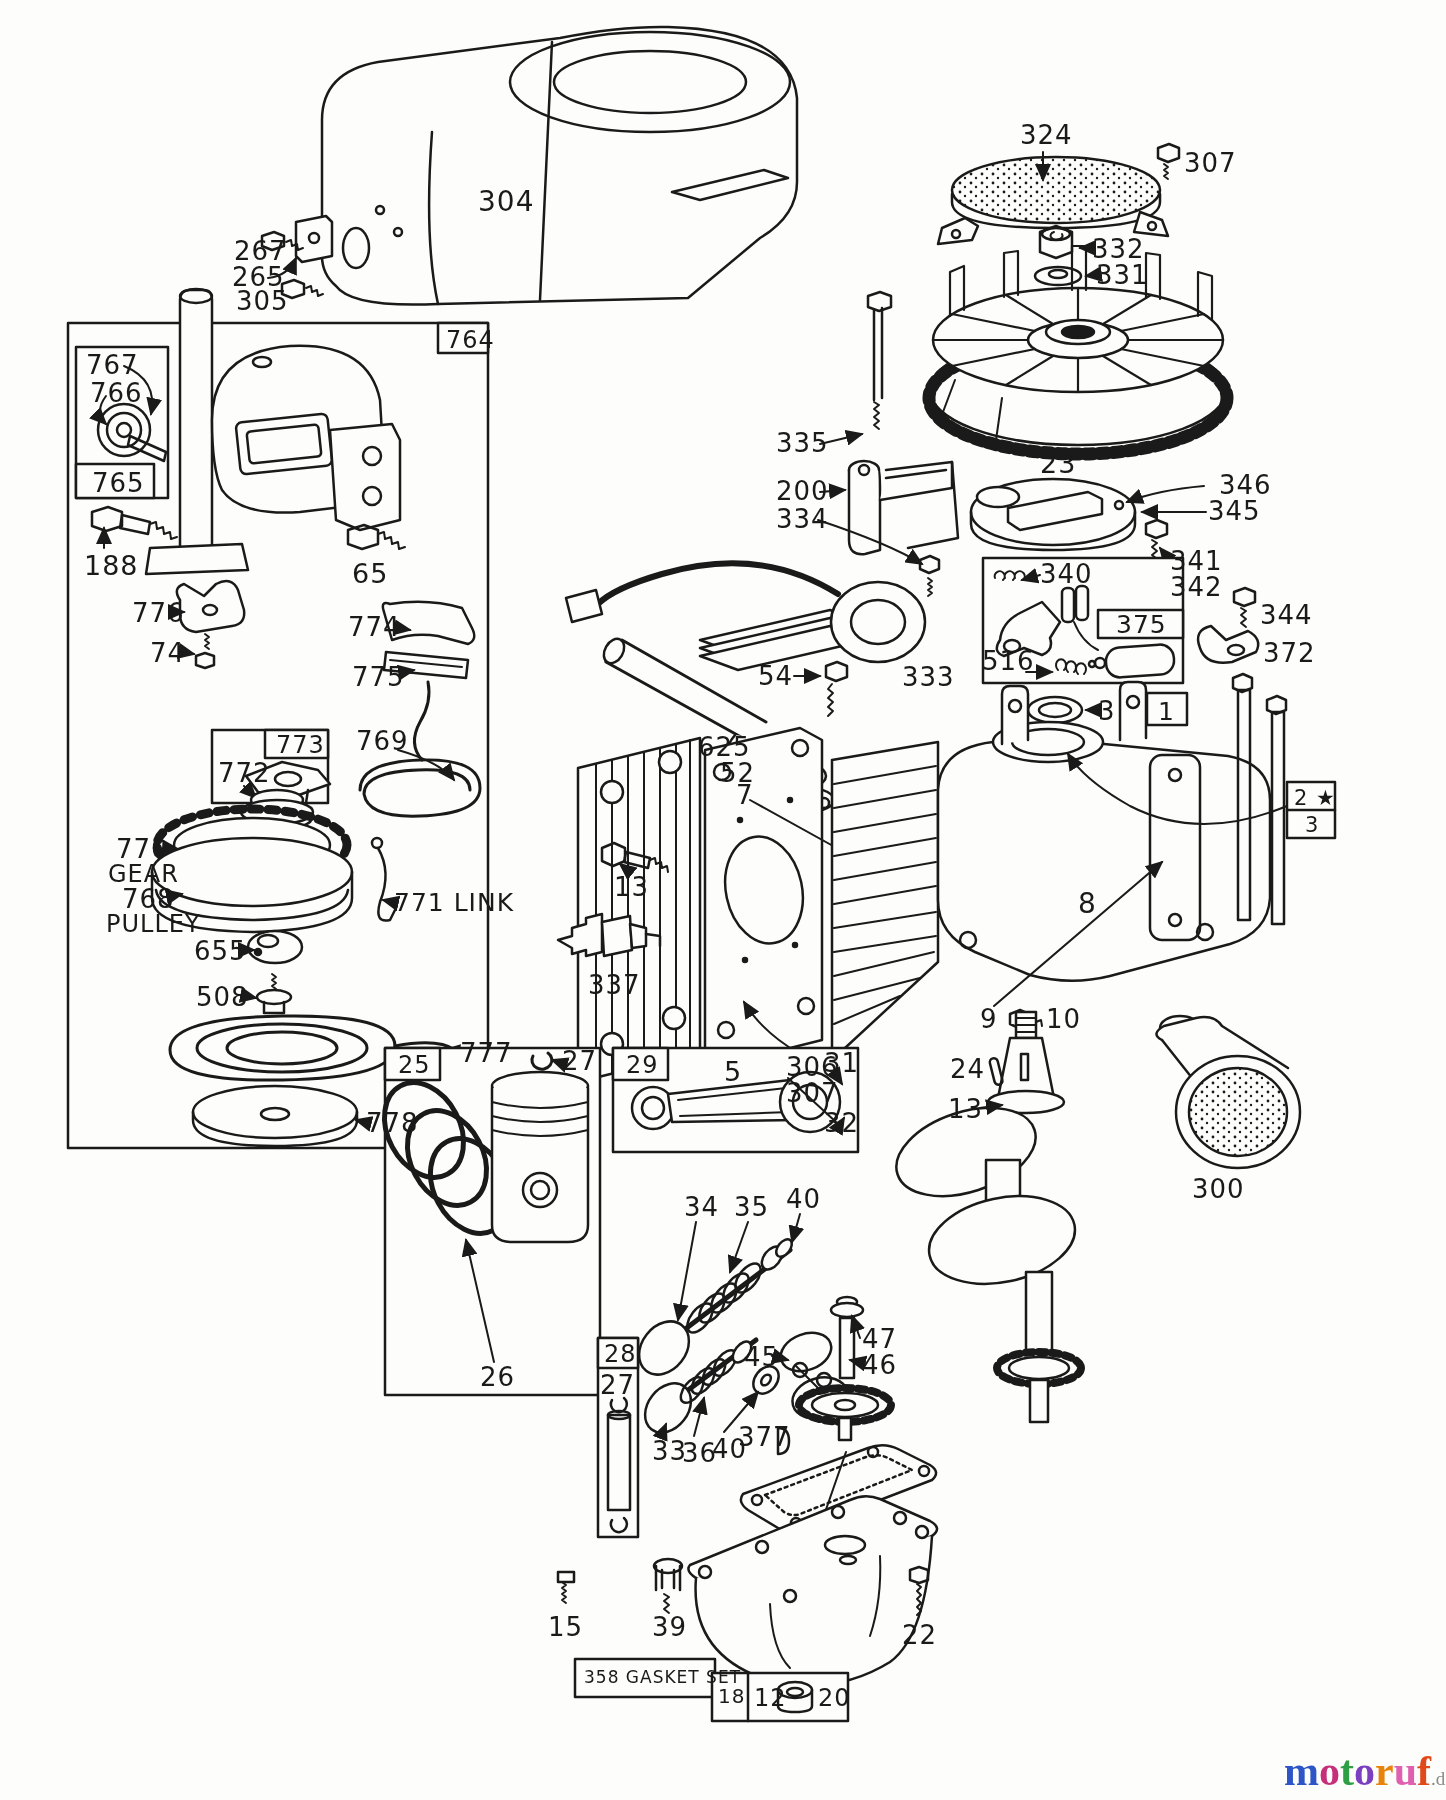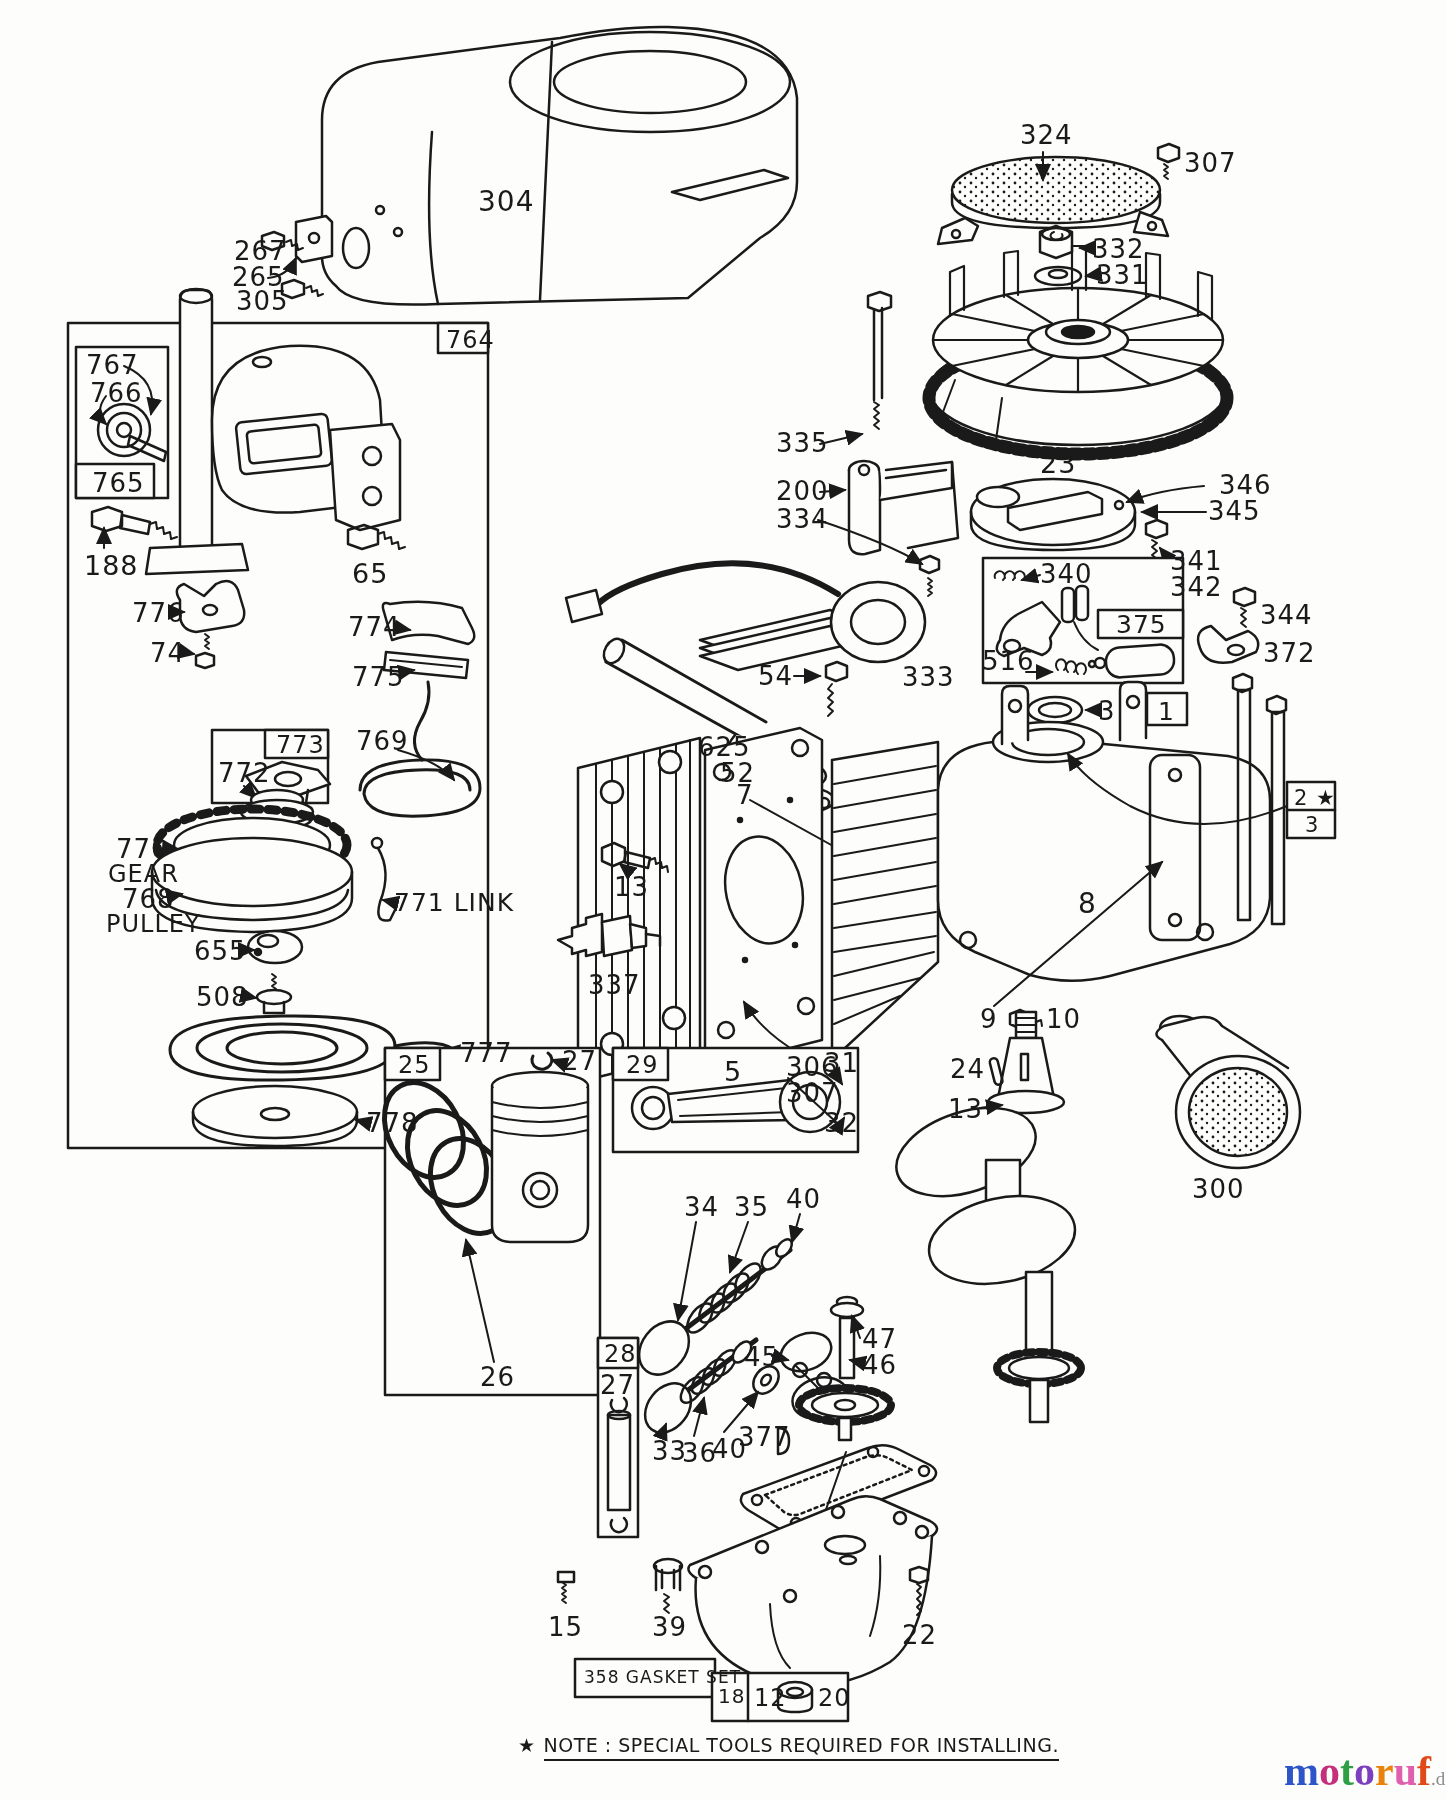--- a/index.html
+++ b/index.html
@@ -613,21 +613,18 @@
       <div class="part-label" style="left: 738px; top: 1424px; font-size: 26px;">377</div>
       <div class="part-label" style="left: 548px; top: 1614px; font-size: 26px;">15</div>
       <div class="part-label" style="left: 652px; top: 1614px; font-size: 26px;">39</div>
       <div class="part-label" style="left: 902px; top: 1622px; font-size: 26px;">22</div>
       <div class="part-label" style="left: 584px; top: 1669px; font-size: 17px;">358 GASKET SET</div>
       <div class="part-label" style="left: 718px; top: 1686px; font-size: 20px;">18</div>
       <div class="part-label" style="left: 754px; top: 1686px; font-size: 24px;">12</div>
       <div class="part-label" style="left: 818px; top: 1686px; font-size: 24px;">20</div>
     </div>
 
-<div class="note-line">
-  <span class="star">★</span><span class="note-text">NOTE : SPECIAL TOOLS REQUIRED FOR INSTALLING.</span>
-</div>
 
 <div class="logo">
   <span id="logo-word"><span style="color: rgb(45, 85, 200);">m</span><span style="color: rgb(198, 47, 122);">o</span><span style="color: rgb(47, 158, 68);">t</span><span style="color: rgb(123, 63, 191);">o</span><span style="color: rgb(232, 131, 12);">r</span><span style="color: rgb(224, 96, 176);">u</span><span style="color: rgb(224, 74, 26);">f</span></span><span class="suffix" style="color: rgb(138, 138, 138);">.de</span>
 </div>
 
 </div>
 
 </body></html>

